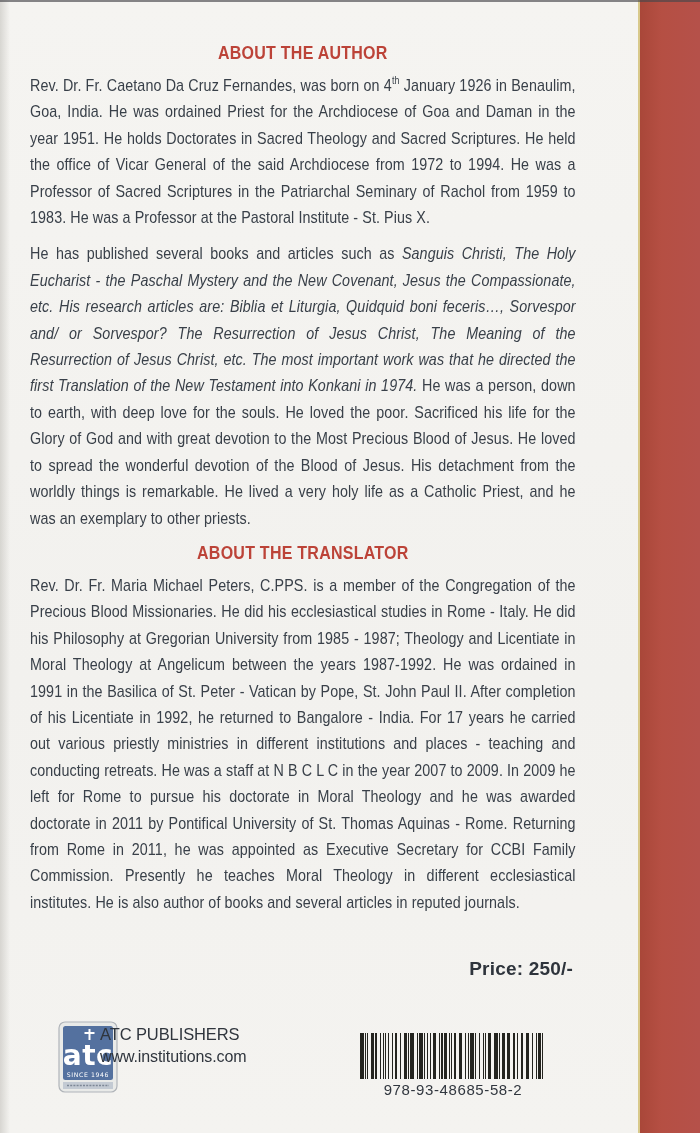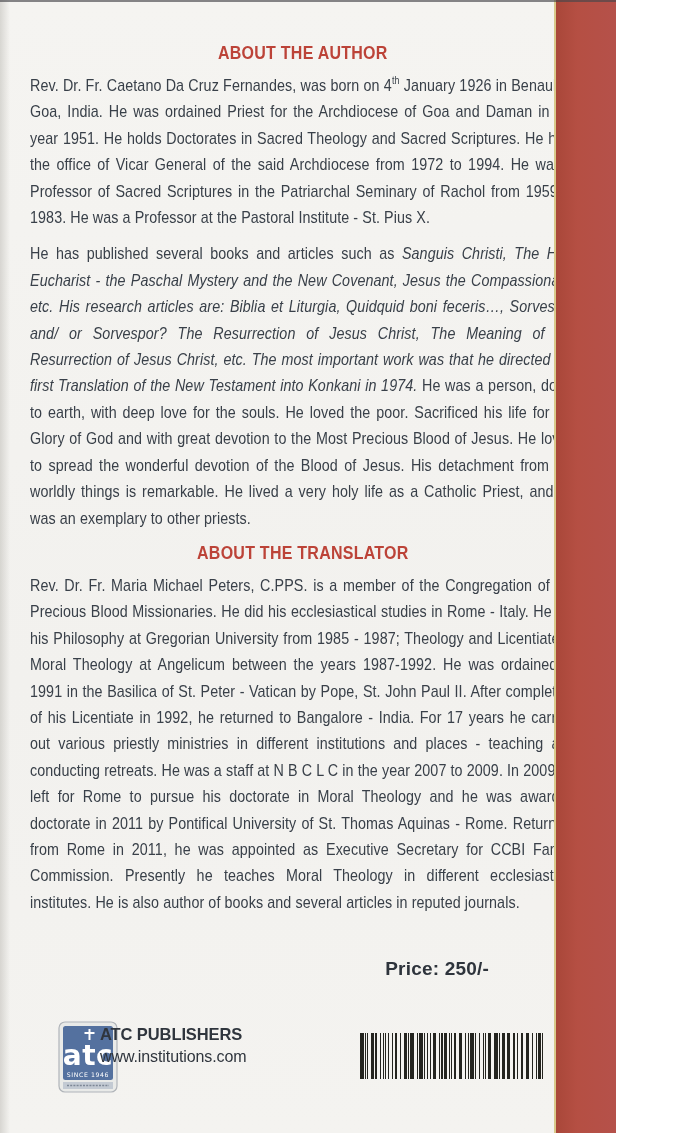--- a/index.html
+++ b/index.html
@@ -1,18 +1,18 @@
 <!DOCTYPE html>
 <html><head>
 <meta charset="utf-8">
 <style>
   html, body { margin: 0; padding: 0; }
   .page {
     position: relative;
-    width: 616px;
+    width: 700px;
     height: 1133px;
     background: linear-gradient(180deg, var(--bg, #f5f4f1) 0%, #f2f1ee 60%, #f4f3f0 100%);
     font-family: "Liberation Sans", sans-serif;
     overflow: hidden;
   }
   .top-edge {
     position: absolute; top: 0; left: 0; right: 0; height: 2px;
     background: rgba(70,70,75,0.65);
     z-index: 5;
   }
@@ -61,21 +61,21 @@
     font-size: 19px; font-weight: bold; color: #2e343c;
     letter-spacing: 0.2px;
     z-index: 6;
   }
   .logo { position: absolute; left: 30px; top: 1021px; width: 60px; height: 76px; z-index: 6; margin-left: 28px; }
   .pub-info {
     position: absolute; left: 100px; top: 1023px;
     color: #2f353d; font-size: 16px; line-height: 22.5px;
     letter-spacing: -0.1px; z-index: 6;
   }
-  .pub-name { font-weight: bold; font-size: 16.5px; }
+  .pub-name { font-weight: normal; font-size: 16.5px; }
   .barcode-block { position: absolute; left: 322px; top: 1033px; width: 262px; text-align: center; z-index: 6; }
   .barcode-bars { height: 46px; width: 258px; margin: 0 auto; white-space: nowrap; overflow: hidden; }
   .barcode-bars i { display: inline-block; height: 100%; background: #24241f; }
   .isbn { margin-top: 2px; font-size: 15px; color: #31373f; letter-spacing: 0.6px; }
 </style>
 </head>
 <body>
 
 <div class="page" style="--bg: #f5f4f1; --stripe: #b54f43; --stripe-edge: #d8c98b; --accent: #bc4338; --ink: #394049;">
   <div class="top-edge"></div>
@@ -111,14 +111,15 @@
     </svg>
   </div>
 
   <div class="pub-info">
     <div class="pub-name">ATC PUBLISHERS</div>
     <div class="pub-line">www.institutions.com</div>
   </div>
 
   <div class="barcode-block">
     <div class="barcode-bars"><i style="width:4px;margin-right:1px"></i><i style="width:1px;margin-right:1px"></i><i style="width:1px;margin-right:3px"></i><i style="width:3px;margin-right:1px"></i><i style="width:2px;margin-right:3px"></i><i style="width:1px;margin-right:2px"></i><i style="width:1px;margin-right:1px"></i><i style="width:1px;margin-right:2px"></i><i style="width:1px;margin-right:3px"></i><i style="width:1px;margin-right:2px"></i><i style="width:2px;margin-right:3px"></i><i style="width:1px;margin-right:3px"></i><i style="width:3px;margin-right:1px"></i><i style="width:1px;margin-right:1px"></i><i style="width:4px;margin-right:3px"></i><i style="width:1px;margin-right:1px"></i><i style="width:4px;margin-right:1px"></i><i style="width:1px;margin-right:2px"></i><i style="width:1px;margin-right:2px"></i><i style="width:1px;margin-right:2px"></i><i style="width:3px;margin-right:3px"></i><i style="width:1px;margin-right:1px"></i><i style="width:2px;margin-right:1px"></i><i style="width:3px;margin-right:2px"></i><i style="width:1px;margin-right:1px"></i><i style="width:1px;margin-right:2px"></i><i style="width:2px;margin-right:3px"></i><i style="width:3px;margin-right:3px"></i><i style="width:1px;margin-right:2px"></i><i style="width:1px;margin-right:1px"></i><i style="width:4px;margin-right:1px"></i><i style="width:1px;margin-right:3px"></i><i style="width:1px;margin-right:3px"></i><i style="width:1px;margin-right:1px"></i><i style="width:1px;margin-right:2px"></i><i style="width:3px;margin-right:3px"></i><i style="width:4px;margin-right:1px"></i><i style="width:1px;margin-right:2px"></i><i style="width:3px;margin-right:2px"></i><i style="width:3px;margin-right:3px"></i><i style="width:2px;margin-right:2px"></i><i style="width:1px;margin-right:3px"></i><i style="width:2px;margin-right:3px"></i><i style="width:3px;margin-right:3px"></i><i style="width:1px;margin-right:3px"></i><i style="width:1px;margin-right:1px"></i><i style="width:3px;margin-right:1px"></i><i style="width:1px;margin-right:3px"></i></div>
+    <div class="isbn">978-93-48685-58-2</div>
   </div>
 </div>
 
 </body></html>

